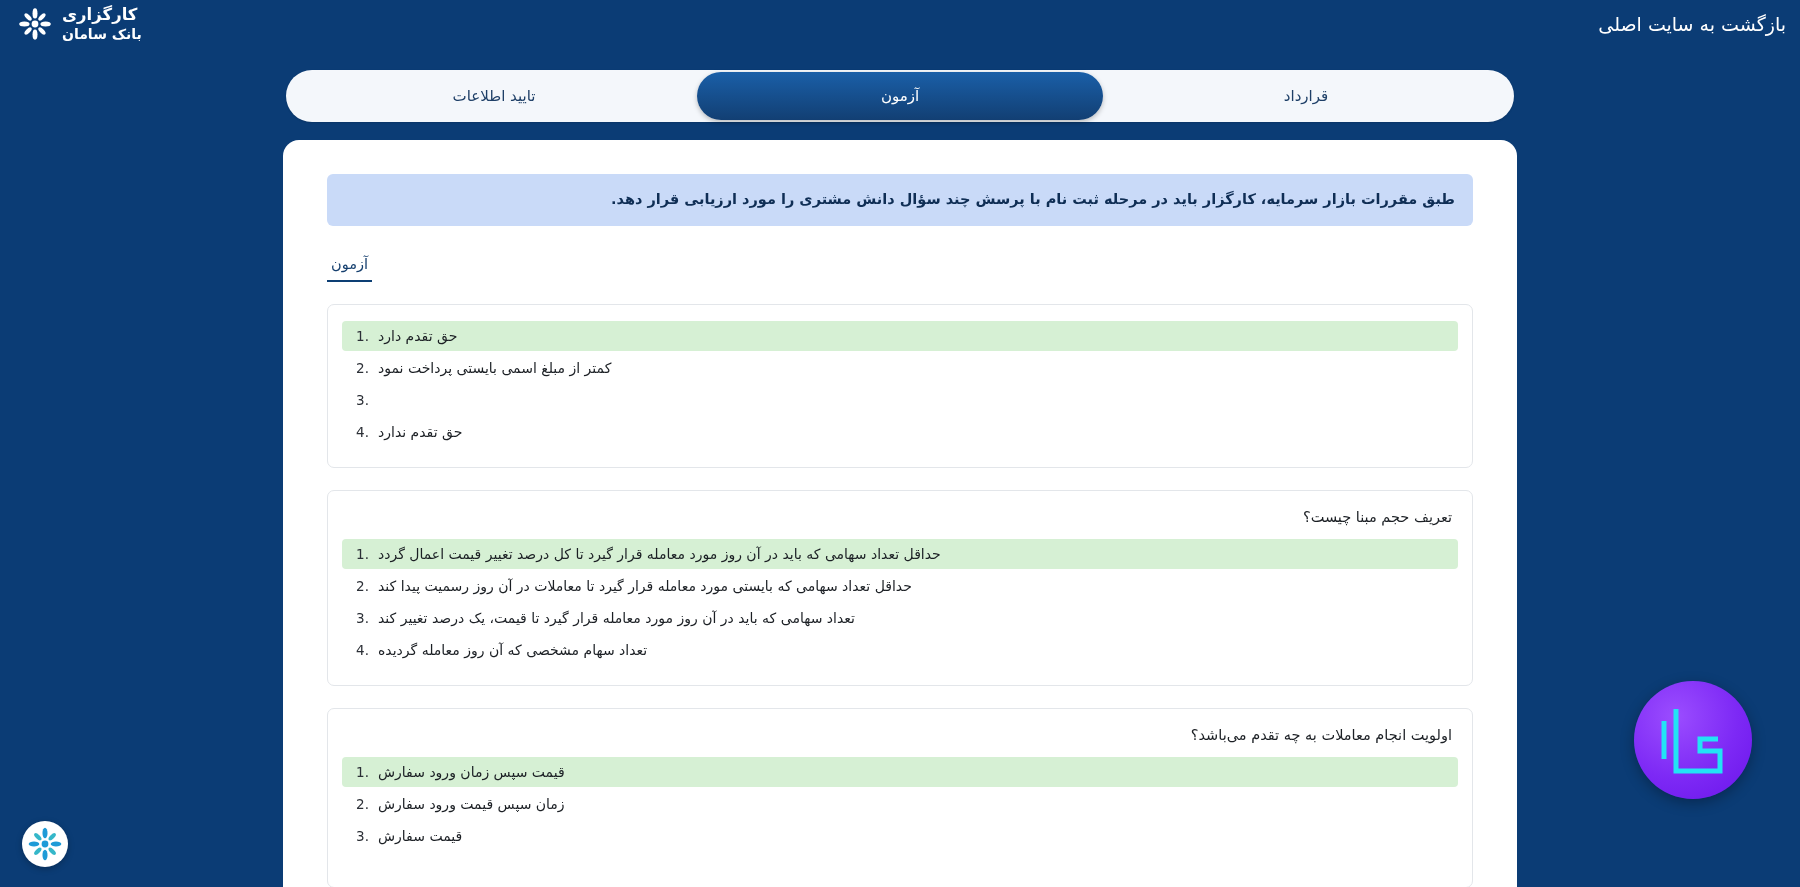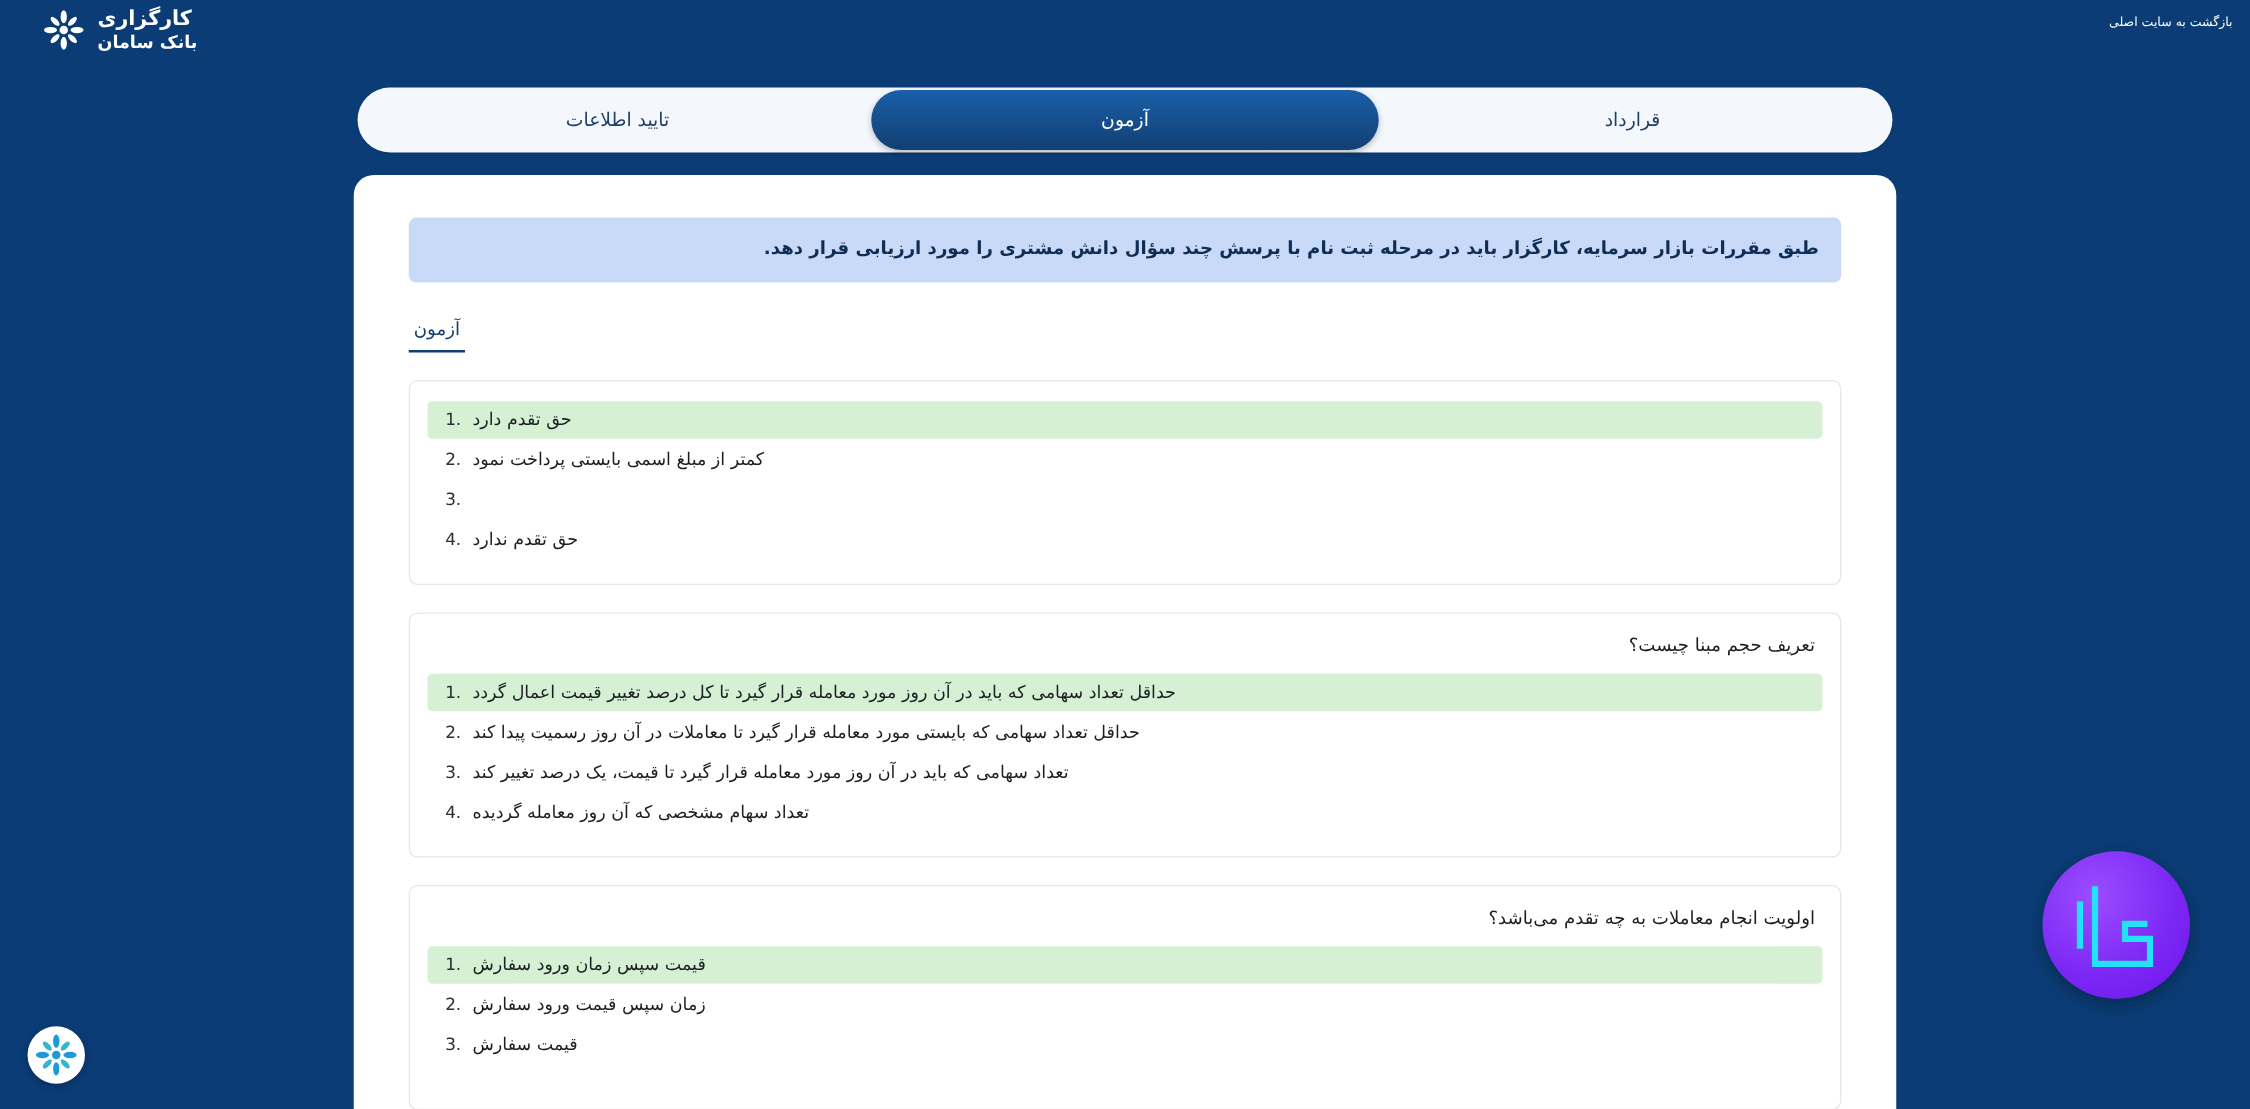--- a/index.html
+++ b/index.html
@@ -18,28 +18,28 @@
   .topbar {
     position: absolute;
     top: 0; right: 0; left: 0;
     height: 58px;
     background: #0b3c75;
   }
   .back-link {
     position: absolute;
     top: 13px; right: 14px;
     color: #ffffff;
-    font-size: 10px;
+    font-size: 19px;
     letter-spacing: 0.1px;
     text-decoration: none;
     white-space: nowrap;
   }
   .brand {
     position: absolute;
-    top: 5px; left: 34px;
+    top: 5px; left: 18px;
     display: flex;
     flex-direction: row-reverse;
     align-items: center;
     gap: 10px;
   }
   .brand-text {
     text-align: left;
     color: #ffffff;
     line-height: 1.25;
   }

